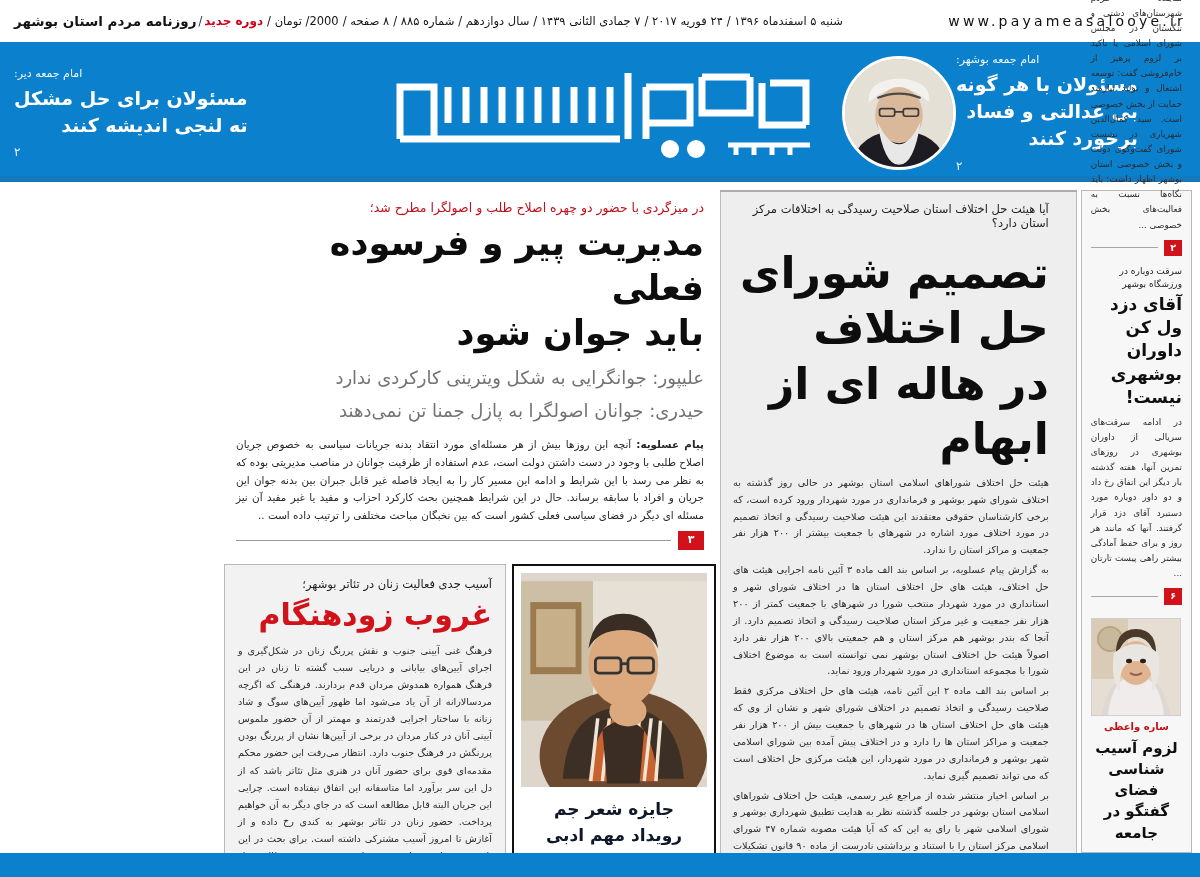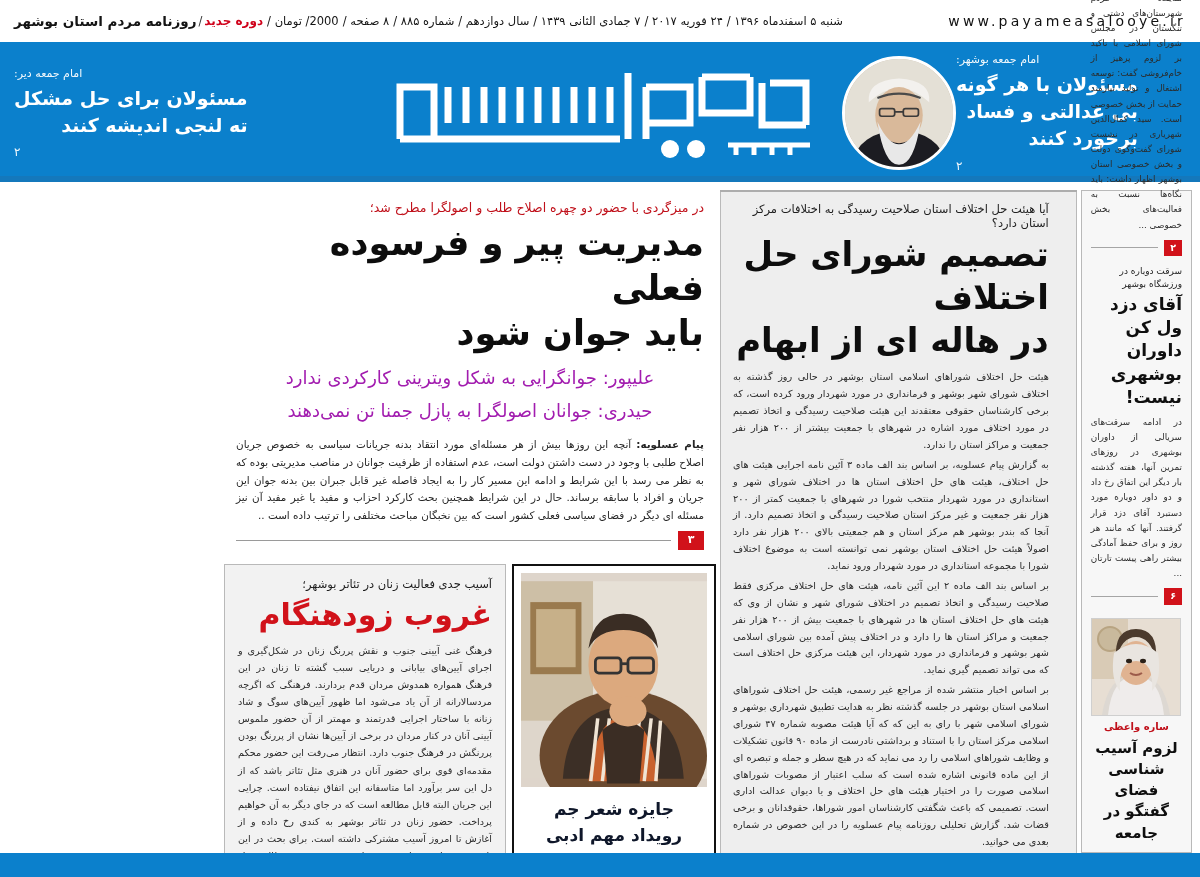--- a/index.html
+++ b/index.html
@@ -87,21 +87,21 @@
 
   
   .lead{
     padding:10px 12px 8px 12px;text-align:right;border:none;background:transparent;
   }
   .lead-kicker{font-size:12.5px;color:#c0111b;margin-bottom:6px;font-weight:400;}
   .lead-title{
     font-size:35px;font-weight:bold;line-height:1.28;color:#0d0d0d;margin:2px 0 8px 0;
     letter-spacing:-0.3px;
   }
-  .lead-sub{font-size:18px;line-height:1.65;color:#a21caf;margin-bottom:3px;text-align:center;}
+  .lead-sub{font-size:18px;line-height:1.65;color:#737373;margin-bottom:3px;}
   .lead-body{
     font-size:10.4px;line-height:1.72;text-align:justify;color:#262626;margin-top:10px;
     direction:rtl;
   }
   .lead-body .lead-name{font-weight:bold;}
   .pagebadge-row{display:flex;align-items:center;gap:7px;margin-top:6px;}
   .pagebadge{
     background:#d1121a;color:#fff;font-size:11px;font-weight:bold;
     padding:2px 8px;min-width:10px;text-align:center;display:inline-block;line-height:1.35;
   }
@@ -136,21 +136,21 @@
     box-sizing:border-box;position:relative;
   }
   .mid-photo svg{display:block;width:100%;height:100%;}
   .mid-body-box{
     flex:1;border:1px solid #b9b9b9;border-top:none;background:#eeeeee;
     padding:8px 27px 9px 12px;box-sizing:border-box;text-align:right;
     display:flex;flex-direction:column;
   }
   .mid-kicker{font-size:11.5px;color:#1f1f1f;margin:2px 0 3px 0;}
   .mid-title{
-    font-size:34px;font-weight:bold;line-height:1.26;color:#0d0d0d;margin:0 0 8px 0;
+    font-size:44px;font-weight:bold;line-height:1.26;color:#0d0d0d;margin:12px 0 8px 0;
   }
   .mid-text{font-size:9.7px;line-height:1.74;text-align:justify;color:#2b2b2b;}
   .mid-text p{margin:0 0 3px 0;}
 
   
   .left-inner{
     border:1px solid #b9b9b9;background:#f7f7f7;box-sizing:border-box;
     height:100%;padding:8px 9px;display:flex;flex-direction:column;text-align:right;justify-content:flex-end;
   }
   .lc-kicker{font-size:9px;color:#222;margin-bottom:3px;line-height:1.4;}

